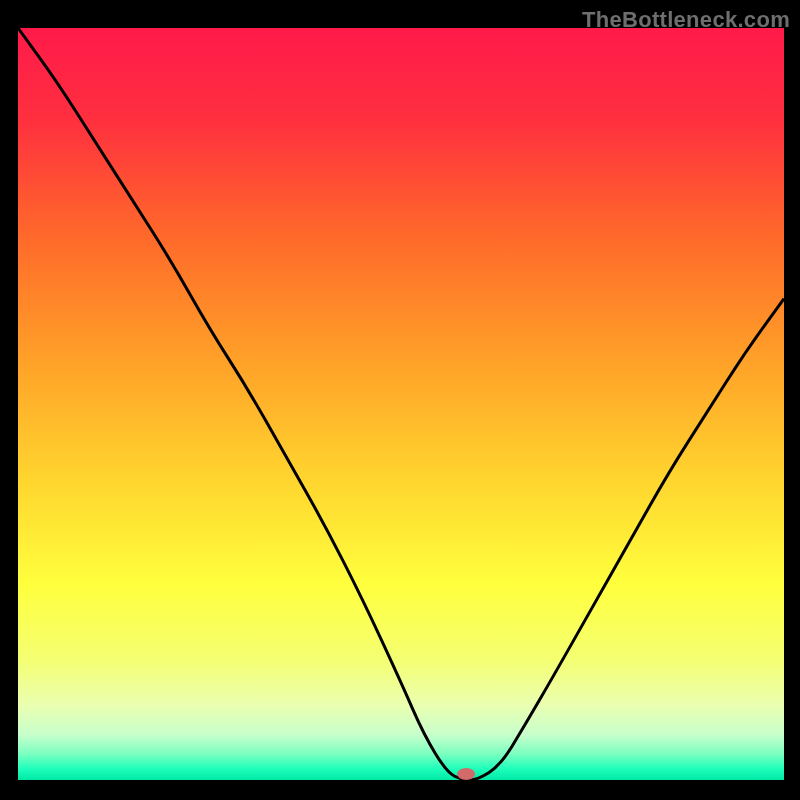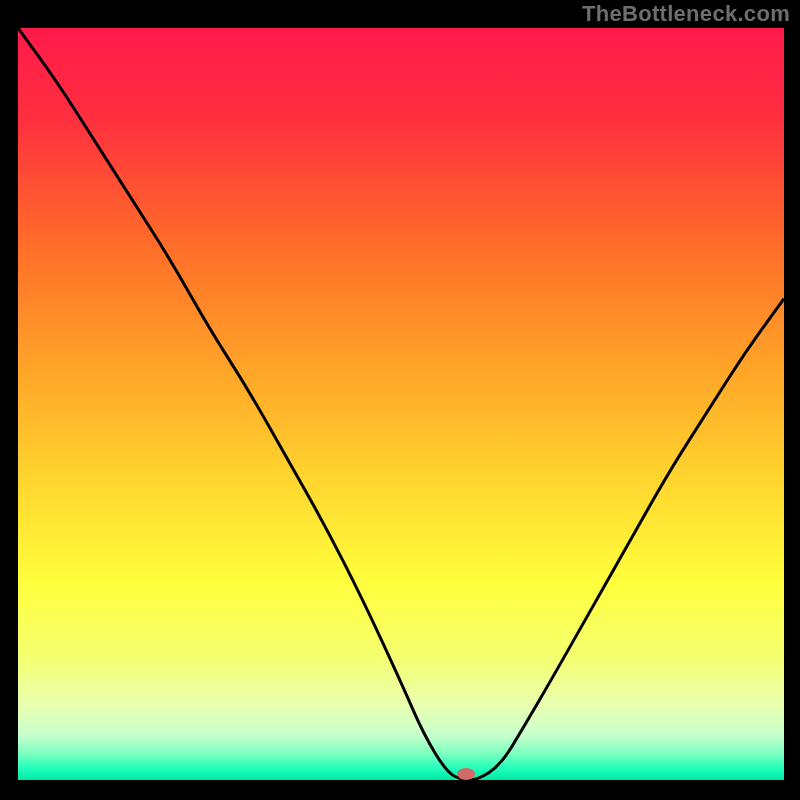--- a/index.html
+++ b/index.html
@@ -12,21 +12,21 @@
     overflow: hidden;
   }
   .frame {
     position: relative;
     width: 800px;
     height: 800px;
     background: #000;
   }
   .watermark {
     position: absolute;
-    top: 1px;
+    top: 7px;
     right: 10px;
     color: #6e6e6e;
     font-size: 22px;
     font-weight: 600;
     letter-spacing: 0.3px;
     z-index: 10;
     user-select: none;
   }
   .plot-area {
     position: absolute;

